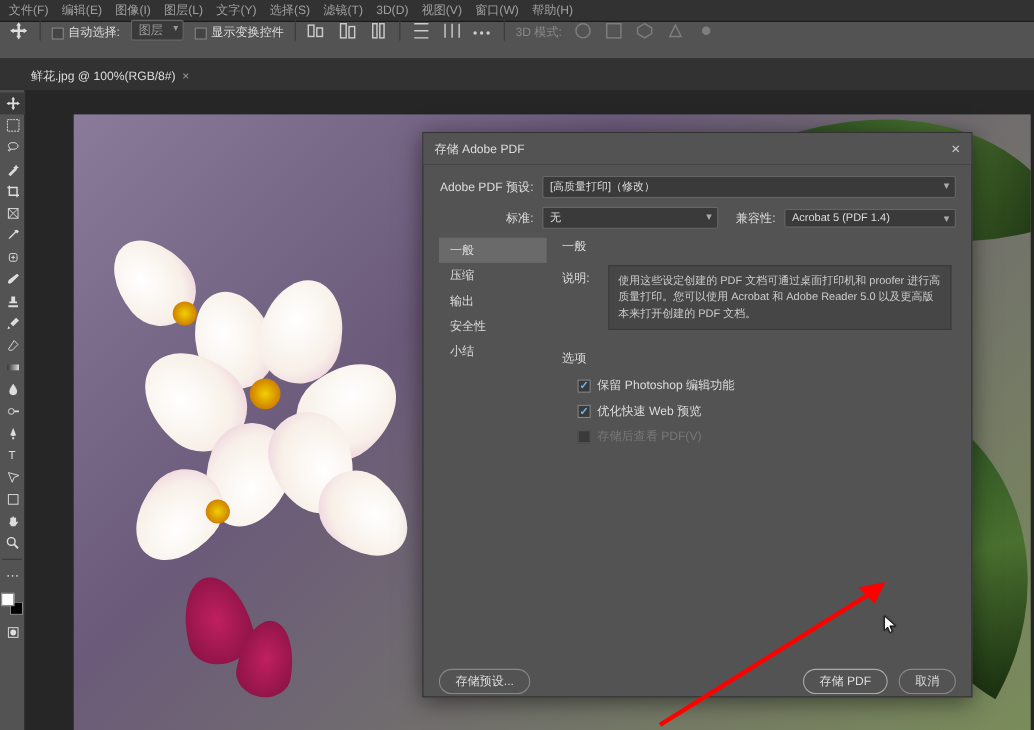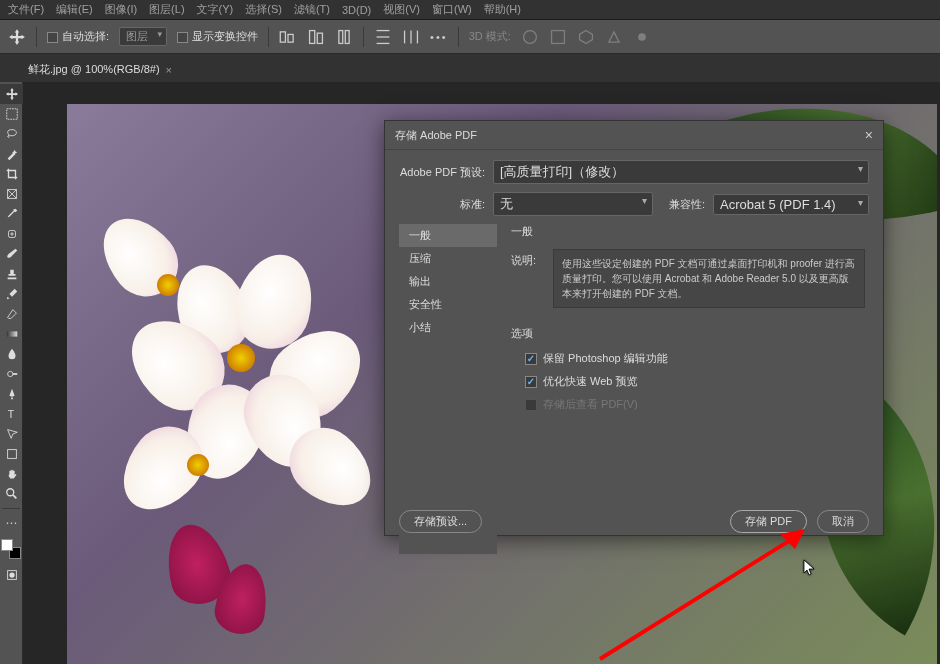--- a/index.html
+++ b/index.html
@@ -3,21 +3,21 @@
 <meta charset="utf-8">
 <style>
 * { margin: 0; padding: 0; box-sizing: border-box; font-family: "Microsoft YaHei", Arial, sans-serif; }
 body { background: #323232; width: 940px; height: 664px; overflow: hidden; position: relative; }
 
 
 .menubar { background: #323232; height: 20px; display: flex; align-items: center; padding: 0 8px; gap: 12px; color: #ccc; font-size: 11px; border-bottom: 1px solid #1a1a1a; }
 .menubar span { opacity: 0.7; }
 
 
-.optionsbar { background: #535353; height: 34px; display: flex; align-items: center; padding: 16px 8px; gap: 10px; color: #ddd; font-size: 11px; border-bottom: 1px solid #2a2a2a; }
+.optionsbar { background: #535353; height: 34px; display: flex; align-items: flex-end; padding: 16px 8px; gap: 10px; color: #ddd; font-size: 11px; border-bottom: 1px solid #2a2a2a; }
 .opt-icon { width: 18px; height: 18px; display: flex; align-items: center; justify-content: center; }
 .opt-sep { width: 1px; height: 20px; background: #3a3a3a; }
 .opt-check { width: 11px; height: 11px; border: 1px solid #888; background: #444; display: inline-block; margin-right: 4px; vertical-align: middle; }
 .opt-dropdown { background: #3a3a3a; border: 1px solid #666; padding: 1px 18px 1px 6px; color: #999; font-size: 11px; position: relative; border-radius: 2px; }
 .opt-dropdown::after { content: "▾"; position: absolute; right: 4px; font-size: 9px; }
 
 
 .tabbar { background: #323232; height: 28px; display: flex; align-items: flex-end; padding: 0 18px; }
 .tab { background: #323232; color: #ddd; font-size: 11px; padding: 5px 10px; display: flex; align-items: center; gap: 6px; }
 .tab-close { color: #999; font-size: 11px; }
@@ -36,27 +36,27 @@
 .canvas-img { position: absolute; top: 22px; left: 44px; width: 870px; height: 560px; background: linear-gradient(135deg, #8a7b9a 0%, #6b5a7a 35%, #7a8c5a 100%); overflow: hidden; }
 
 
 .flower-cluster { position: absolute; }
 .petal { position: absolute; background: radial-gradient(ellipse at 40% 40%, #fff 0%, #f8f0e8 60%, #e8c0d8 100%); border-radius: 50% 50% 50% 50% / 60% 60% 40% 40%; }
 .flower-center { position: absolute; background: radial-gradient(circle, #f0d000 0%, #d08000 70%); border-radius: 50%; }
 .leaf { position: absolute; background: linear-gradient(135deg, #2a5020 0%, #4a7030 50%, #1a3010 100%); border-radius: 0 100% 0 100%; }
 .bud { position: absolute; background: radial-gradient(ellipse, #c02060 0%, #801040 100%); border-radius: 50% 50% 50% 50% / 70% 70% 30% 30%; }
 
 
-.dialog { position: absolute; top: 120px; left: 384px; width: 500px; height: 416px; background: #535353; border: 1px solid #333; box-shadow: 0 4px 20px rgba(0,0,0,0.5); color: #ddd; font-size: 11px; }
+.dialog { position: absolute; top: 120px; left: 384px; width: 500px; height: 514px; background: #535353; border: 1px solid #333; box-shadow: 0 4px 20px rgba(0,0,0,0.5); color: #ddd; font-size: 11px; }
 .dlg-title { background: #535353; padding: 6px 10px; display: flex; justify-content: space-between; align-items: center; border-bottom: 1px solid #444; }
 .dlg-close { color: #ccc; cursor: pointer; font-size: 14px; }
 .dlg-body { padding: 10px 14px; }
 .dlg-row { display: flex; align-items: center; gap: 8px; margin-bottom: 8px; }
 .dlg-label { text-align: right; min-width: 86px; }
-.dlg-select { flex: 1; background: #3a3a3a; border: 1px solid #666; padding: 2px 20px 2px 6px; color: #ddd; font-size: 13px; position: relative; border-radius: 2px; }
+.dlg-select { flex: 1; background: #3a3a3a; border: 1px solid #666; padding: 2px 20px 2px 6px; color: #ddd; font-size: 10px; position: relative; border-radius: 2px; }
 .dlg-select::after { content: "▾"; position: absolute; right: 5px; top: 2px; font-size: 10px; color: #aaa; }
 .dlg-select.sm { flex: 0 0 160px; }
 
 .dlg-split { display: flex; gap: 0; margin-top: 6px; height: 330px; }
 .dlg-side { width: 98px; background: #535353; }
 .side-item { padding: 4px 10px; cursor: pointer; }
 .side-item.active { background: #6a6a6a; }
 .dlg-main { flex: 1; padding: 0 4px 0 14px; display: flex; flex-direction: column; }
 .dlg-section-title { margin-bottom: 8px; padding-bottom: 2px; }
 .dlg-desc-row { display: flex; gap: 12px; margin-bottom: 14px; }

